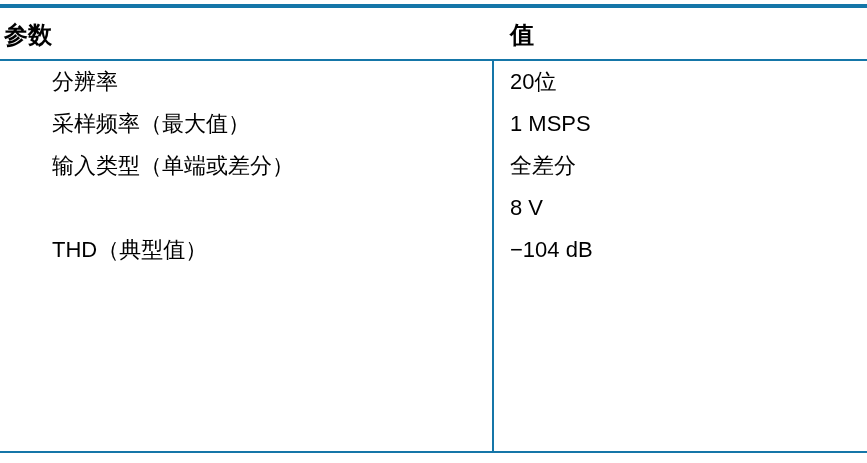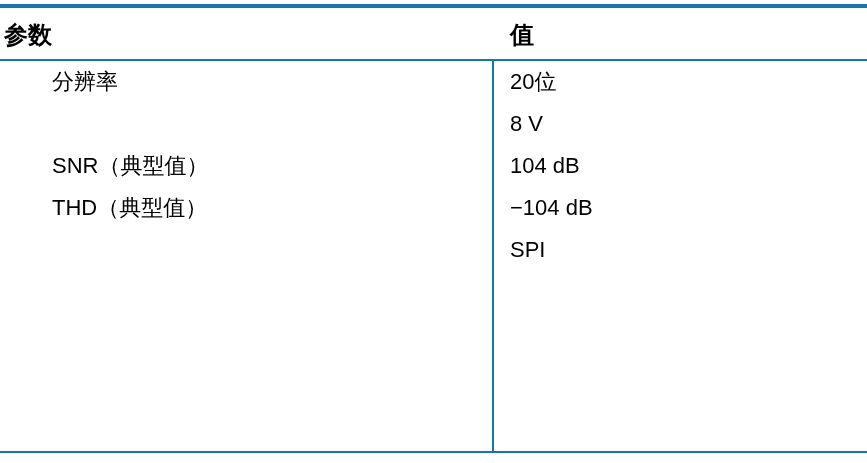--- a/index.html
+++ b/index.html
@@ -119,28 +119,31 @@
     <div class="header-cell col1">参数</div>
     <div class="header-cell col2">值</div>
   </div>
 
   <div class="rows">
     <div class="row">
       <div class="cell param">分辨率</div>
       <div class="cell value">20位</div>
     </div>
     <div class="row">
-      <div class="cell value">8 V</div>
+      <div class="cell param">采样频率（最大值）</div>
+      <div class="cell value">1 MSPS</div>
     </div>
     <div class="row">
-      <div class="cell param">SNR（典型值）</div>
-      <div class="cell value">104 dB</div>
+      <div class="cell param">输入类型（单端或差分）</div>
+      <div class="cell value">全差分</div>
+    </div>
+    <div class="row">
+      <div class="cell value">8 V</div>
     </div>
     <div class="row">
       <div class="cell param">THD（典型值）</div>
       <div class="cell value">−104 dB</div>
     </div>
     <div class="row">
-      <div class="cell value">SPI</div>
     </div>
   </div>
 
 </div>
 
 </body></html>

